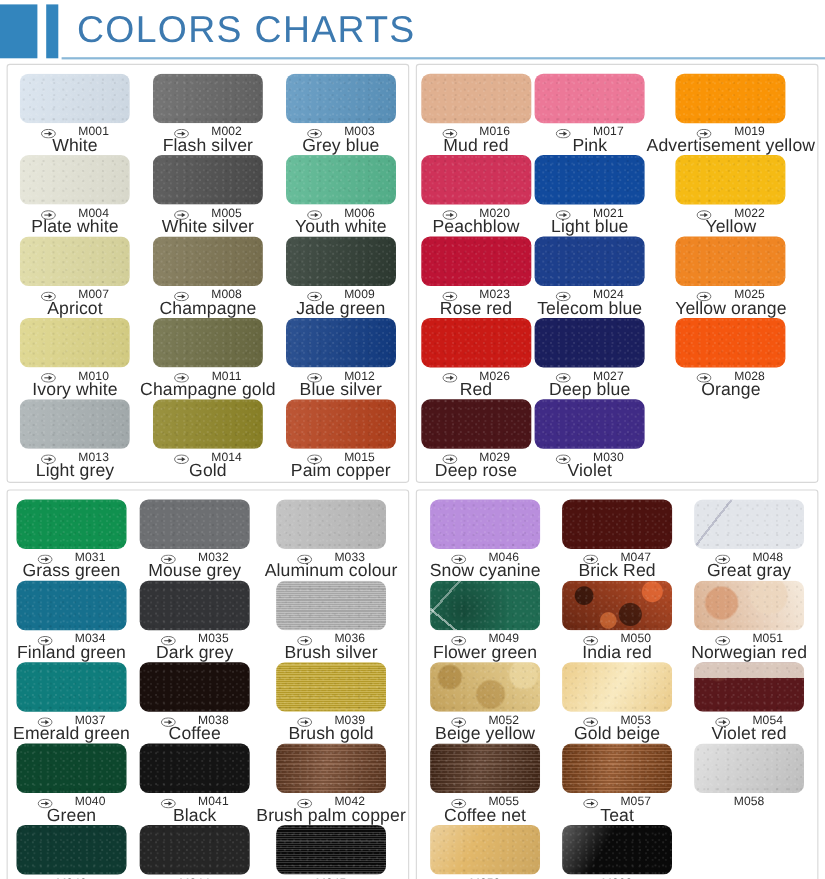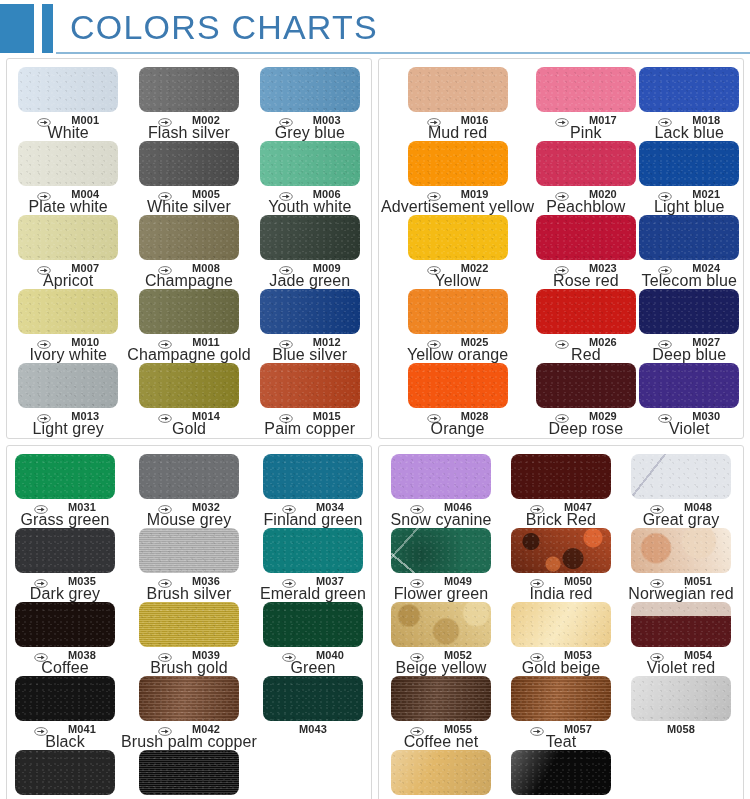--- a/index.html
+++ b/index.html
@@ -50,21 +50,21 @@
     content:"";position:absolute;inset:0;border-radius:8px;
     background-image:
       radial-gradient(circle at 12% 22%,rgba(255,255,255,.10) 0 1px,transparent 1px),
       radial-gradient(circle at 38% 62%,rgba(0,0,0,.07) 0 1px,transparent 1px),
       radial-gradient(circle at 68% 30%,rgba(255,255,255,.08) 0 1px,transparent 1px),
       radial-gradient(circle at 85% 78%,rgba(0,0,0,.06) 0 1px,transparent 1px);
     background-size:7px 7px,9px 9px,6px 6px,11px 11px;
     pointer-events:none;
   }
   .cap{margin-top:3px;text-align:center;line-height:11.5px;}
-  .code-line{display:flex;align-items:center;justify-content:center;gap:20px;font-weight:bold;}
+  .code-line{display:flex;align-items:center;justify-content:center;gap:20px;}
   .arrow-icon{display:inline-block;width:14px;height:9px;flex:0 0 auto;}
   .code{font-size:11px;color:#2b2b2b;letter-spacing:.1px;}
   .cname{font-size:16px;color:#2b2b2b;letter-spacing:.1px;display:block;margin-top:0px;white-space:nowrap;}
 </style>
 </head>
 <body>
 
 <div class="page">
 
   <div class="header">
@@ -313,34 +313,20 @@
                     <ellipse cx="7" cy="4.5" rx="6.3" ry="3.9" fill="none" stroke="#6b6b6b" stroke-width="0.9"></ellipse>
                     <path d="M3.3 4.5 H8.2" stroke="#3a3a3a" stroke-width="0.9"></path>
                     <path d="M7.2 2.4 L10.6 4.5 L7.2 6.6 Z" fill="#3a3a3a"></path>
                   </svg></span>
                 <span class="code">M017</span>
               </span>
               <span class="cname">Pink</span>
             </div>
           </div>
           <div class="cell">
-            <div class="swatch" style="background-color:#2c52b6;"></div>
-            <div class="cap">
-              <span class="code-line">
-                <span class="arrow-icon"><svg viewBox="0 0 14 9" width="14" height="9">
-                    <ellipse cx="7" cy="4.5" rx="6.3" ry="3.9" fill="none" stroke="#6b6b6b" stroke-width="0.9"></ellipse>
-                    <path d="M3.3 4.5 H8.2" stroke="#3a3a3a" stroke-width="0.9"></path>
-                    <path d="M7.2 2.4 L10.6 4.5 L7.2 6.6 Z" fill="#3a3a3a"></path>
-                  </svg></span>
-                <span class="code">M018</span>
-              </span>
-              <span class="cname">Lack blue</span>
-            </div>
-          </div>
-          <div class="cell">
             <div class="swatch" style="background-color:#f99406;"></div>
             <div class="cap">
               <span class="code-line">
                 <span class="arrow-icon"><svg viewBox="0 0 14 9" width="14" height="9">
                     <ellipse cx="7" cy="4.5" rx="6.3" ry="3.9" fill="none" stroke="#6b6b6b" stroke-width="0.9"></ellipse>
                     <path d="M3.3 4.5 H8.2" stroke="#3a3a3a" stroke-width="0.9"></path>
                     <path d="M7.2 2.4 L10.6 4.5 L7.2 6.6 Z" fill="#3a3a3a"></path>
                   </svg></span>
                 <span class="code">M019</span>
               </span>
@@ -524,20 +510,34 @@
             <div class="cap">
               <span class="code-line">
                 <span class="arrow-icon"><svg viewBox="0 0 14 9" width="14" height="9">
                     <ellipse cx="7" cy="4.5" rx="6.3" ry="3.9" fill="none" stroke="#6b6b6b" stroke-width="0.9"></ellipse>
                     <path d="M3.3 4.5 H8.2" stroke="#3a3a3a" stroke-width="0.9"></path>
                     <path d="M7.2 2.4 L10.6 4.5 L7.2 6.6 Z" fill="#3a3a3a"></path>
                   </svg></span>
                 <span class="code">M032</span>
               </span>
               <span class="cname">Mouse grey</span>
+            </div>
+          </div>
+          <div class="cell">
+            <div class="swatch" style="background-image:linear-gradient(100deg,rgba(255,255,255,.12),rgba(0,0,0,.05));background-color:#bcbcbc;"></div>
+            <div class="cap">
+              <span class="code-line">
+                <span class="arrow-icon"><svg viewBox="0 0 14 9" width="14" height="9">
+                    <ellipse cx="7" cy="4.5" rx="6.3" ry="3.9" fill="none" stroke="#6b6b6b" stroke-width="0.9"></ellipse>
+                    <path d="M3.3 4.5 H8.2" stroke="#3a3a3a" stroke-width="0.9"></path>
+                    <path d="M7.2 2.4 L10.6 4.5 L7.2 6.6 Z" fill="#3a3a3a"></path>
+                  </svg></span>
+                <span class="code">M033</span>
+              </span>
+              <span class="cname">Aluminum colour</span>
             </div>
           </div>
           <div class="cell">
             <div class="swatch" style="background-color:#16708e;"></div>
             <div class="cap">
               <span class="code-line">
                 <span class="arrow-icon"><svg viewBox="0 0 14 9" width="14" height="9">
                     <ellipse cx="7" cy="4.5" rx="6.3" ry="3.9" fill="none" stroke="#6b6b6b" stroke-width="0.9"></ellipse>
                     <path d="M3.3 4.5 H8.2" stroke="#3a3a3a" stroke-width="0.9"></path>
                     <path d="M7.2 2.4 L10.6 4.5 L7.2 6.6 Z" fill="#3a3a3a"></path>

